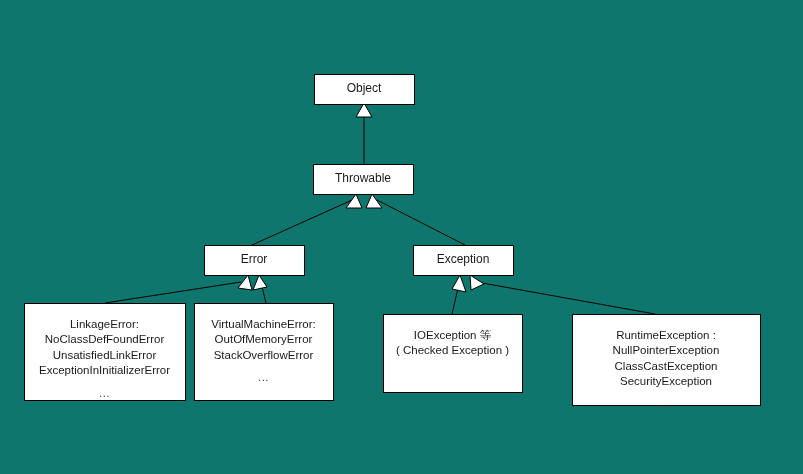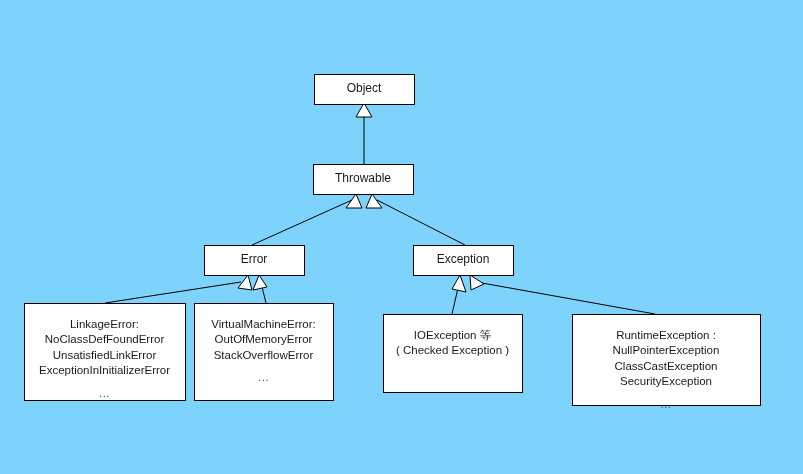--- a/index.html
+++ b/index.html
@@ -10,21 +10,21 @@
   body {
     width: 803px;
     height: 474px;
     overflow: hidden;
     font-family: "Liberation Sans", sans-serif;
   }
   #diagram-root {
     position: relative;
     width: 803px;
     height: 474px;
-    background: #7dd3fc;
+    background: #0f766e;
   }
   svg#uml-canvas {
     display: block;
     width: 803px;
     height: 474px;
   }
   .node-box {
     fill: #ffffff;
     stroke: #000000;
     stroke-width: 1;

